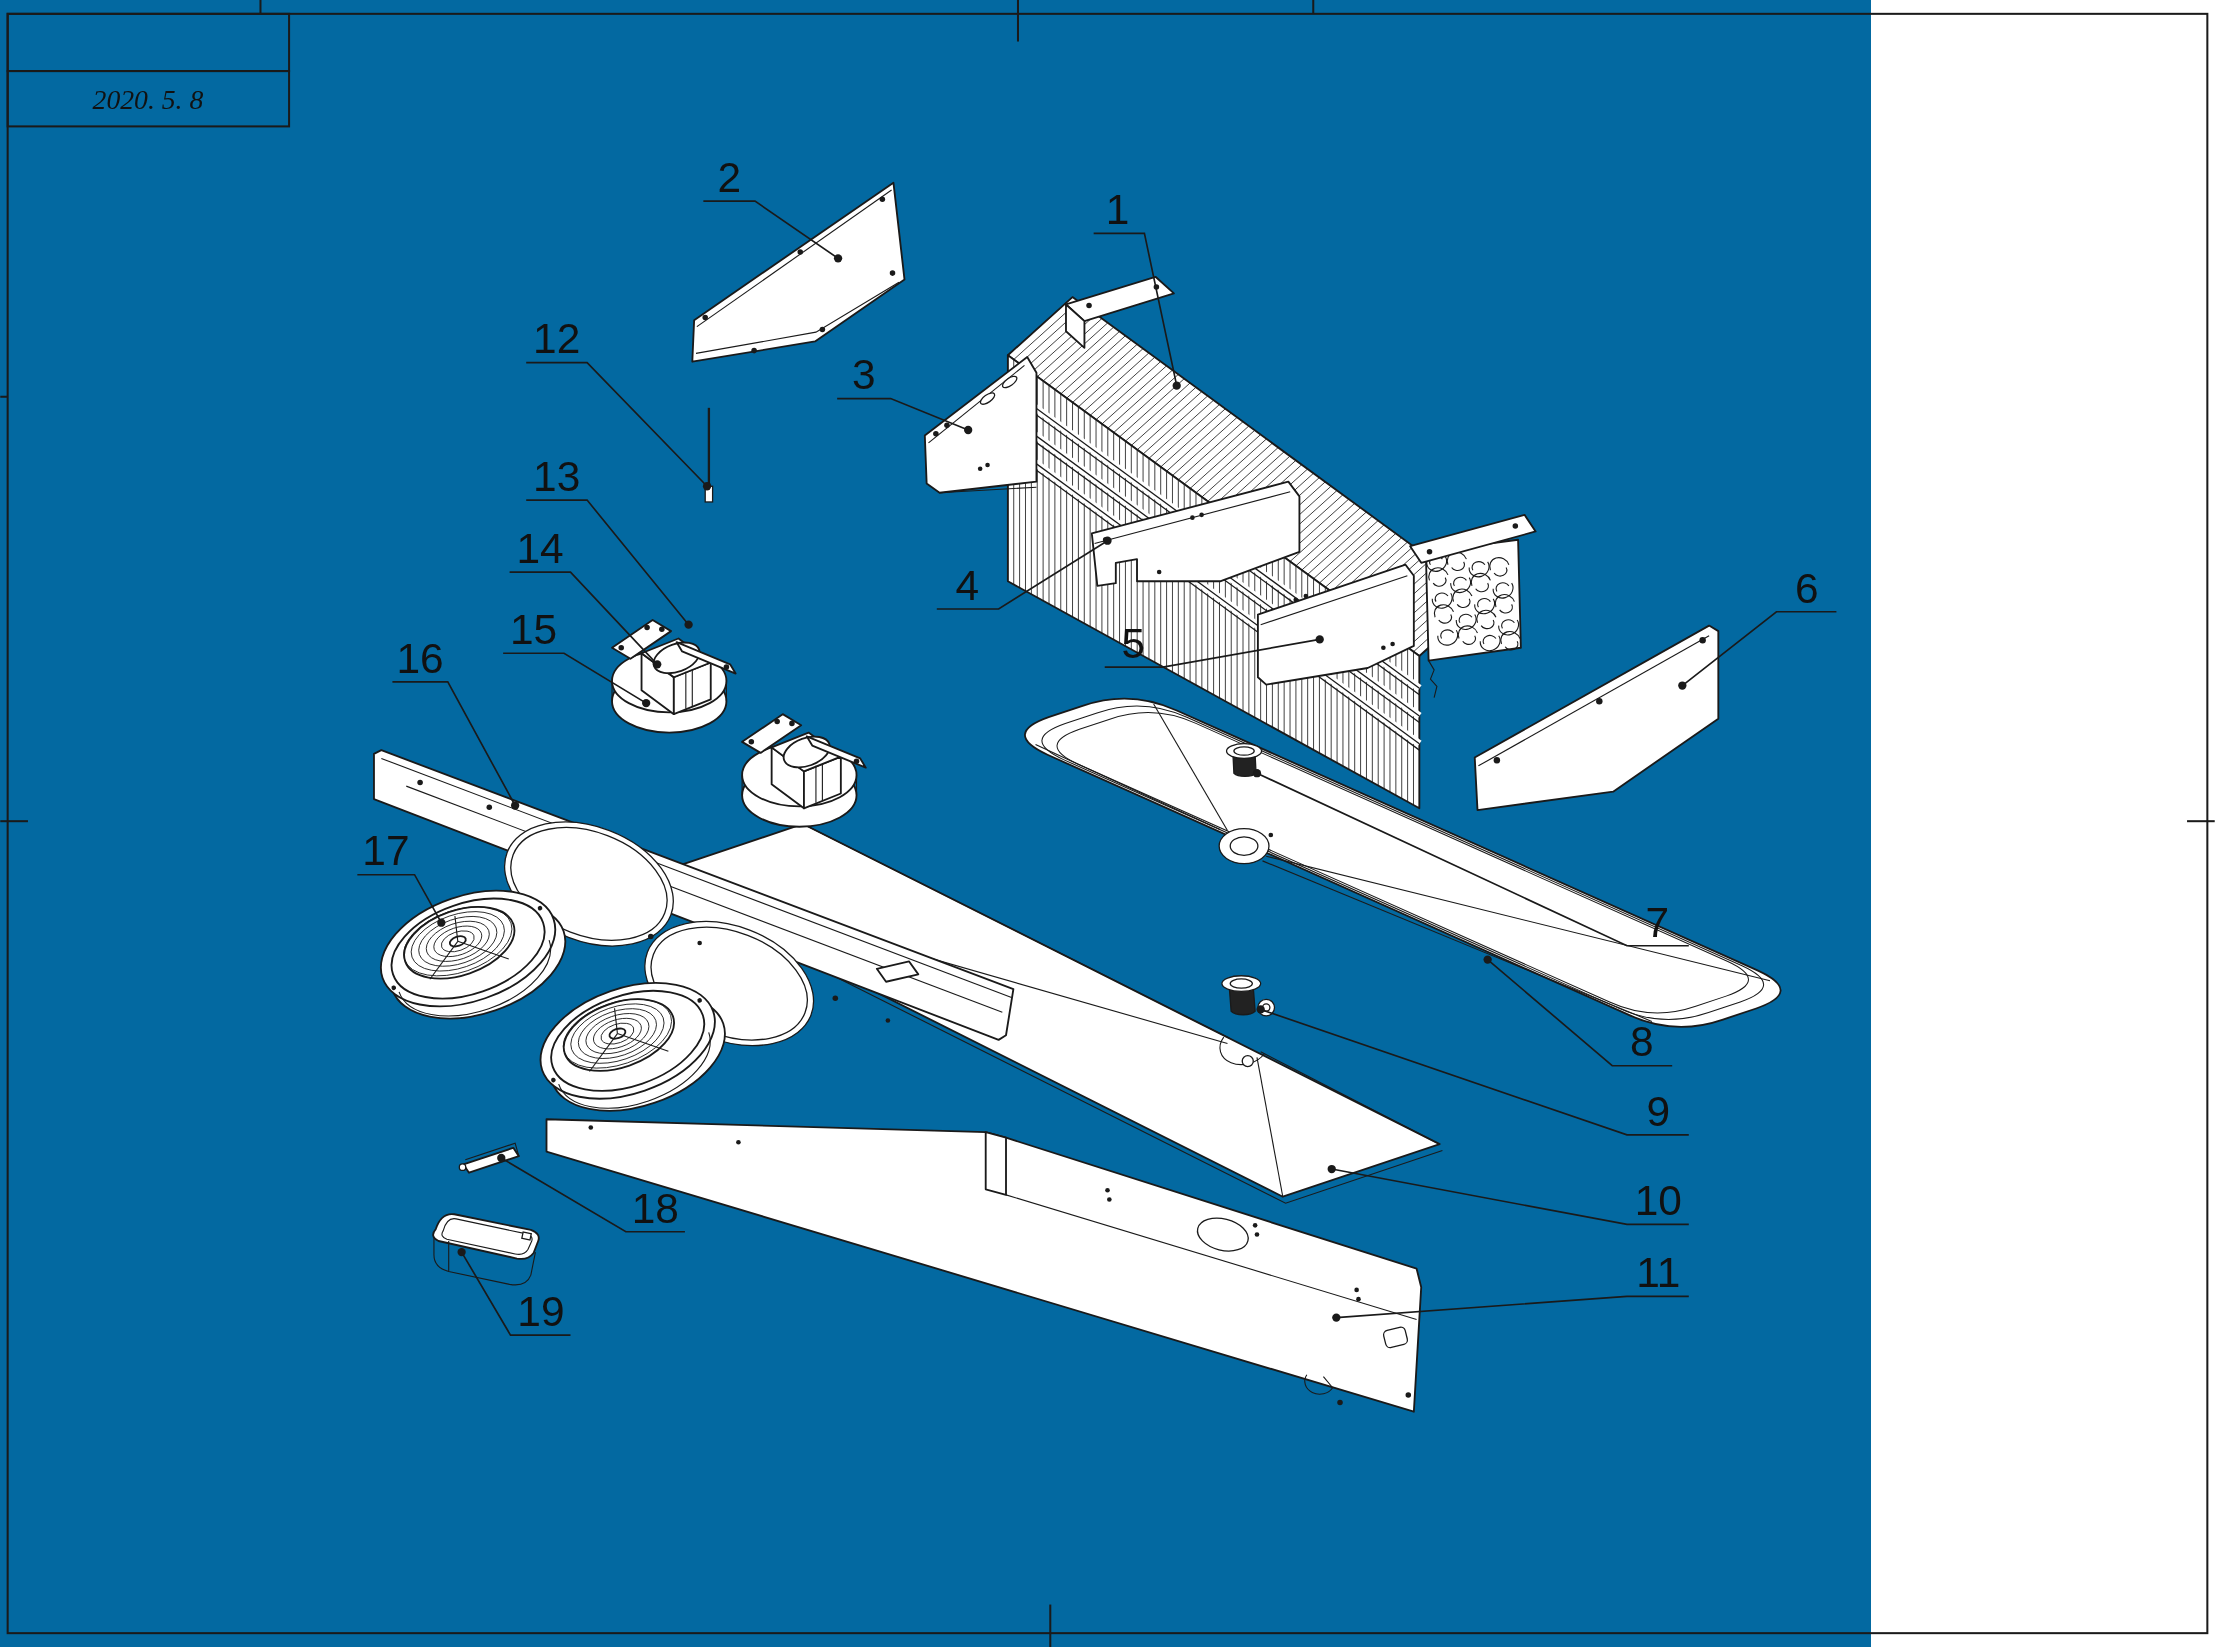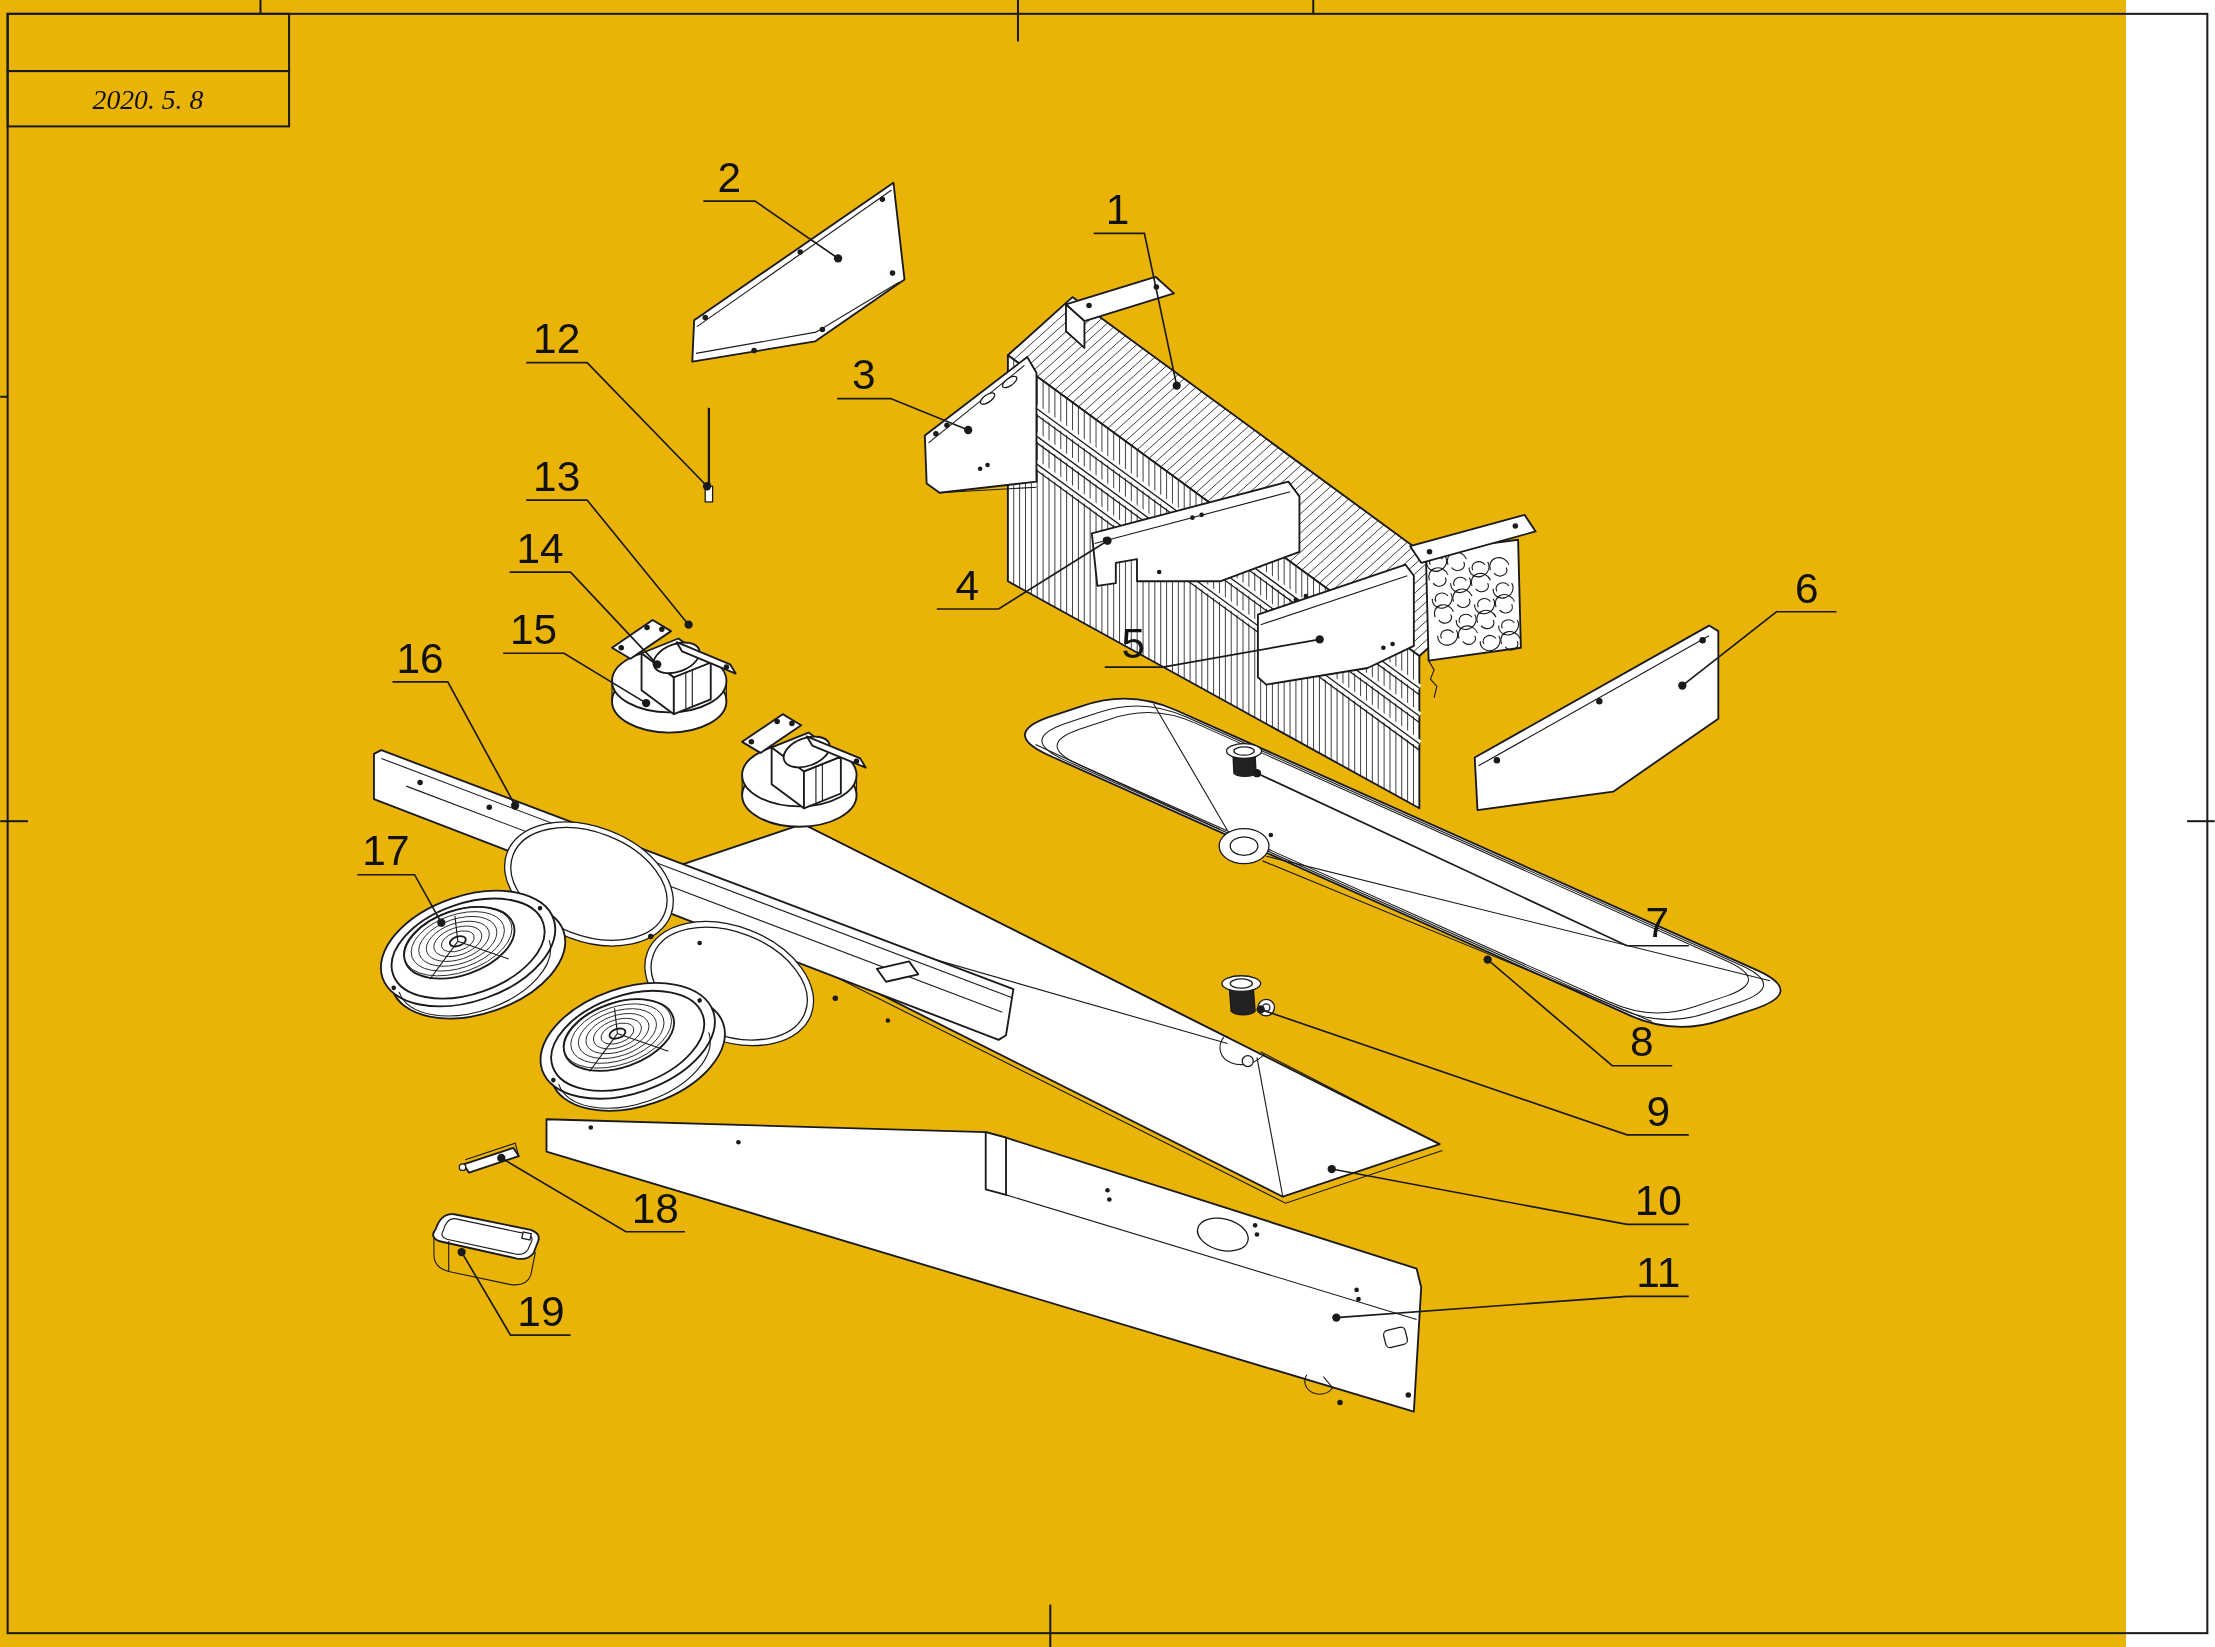--- a/index.html
+++ b/index.html
@@ -1,16 +1,16 @@
 <!DOCTYPE html>
 <html style="font-size:14.8px"><head>
 <meta charset="utf-8">
 <style>
   html,body{margin:0;padding:0;background:#ffffff;width:2215px;height:1647px;overflow:hidden;}
-  #page{position:relative;width:2126px;height:1647px;background:#eab308;}
+  #page{position:relative;width:1871px;height:1647px;background:#0369a1;}
   svg{display:block;font-family:"Liberation Sans",sans-serif;}
   .outline{fill:#ffffff;stroke:#1a1a1a;stroke-width:2;stroke-linejoin:round;}
   .thin{fill:none;stroke:#1a1a1a;stroke-width:1.2;}
   .fin{stroke:#1a1a1a;stroke-width:0.9;fill:none;}
   .hole{fill:#1a1a1a;stroke:none;}
   .ohole{fill:#ffffff;stroke:#1a1a1a;stroke-width:1.4;}
   .leader{fill:none;stroke:#1a1a1a;stroke-width:1.8;}
   .lbl{font-size:46px;fill:#111;}
   .date-text{font-family:"Liberation Serif",serif;font-style:italic;font-size:30px;fill:#111;}
   .frame{fill:none;stroke:#1a1a1a;stroke-width:2.2;}

